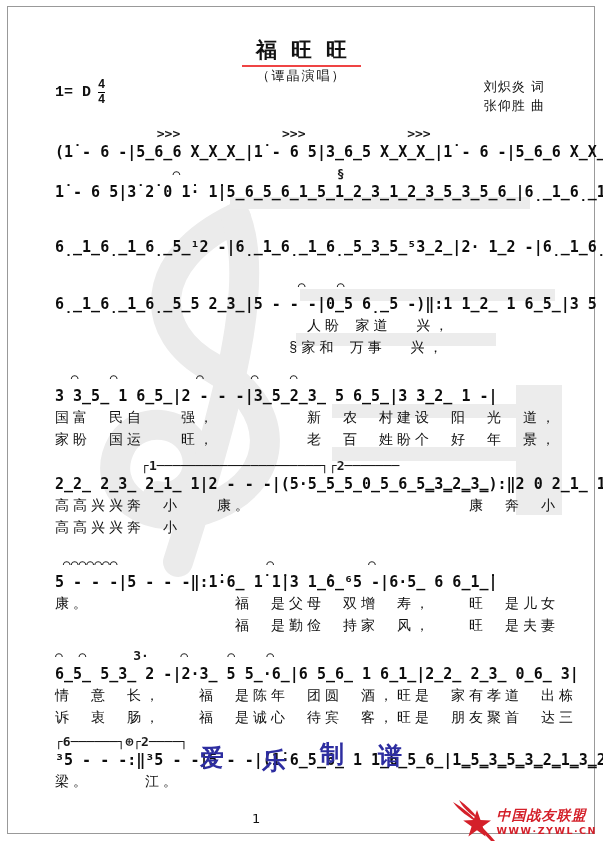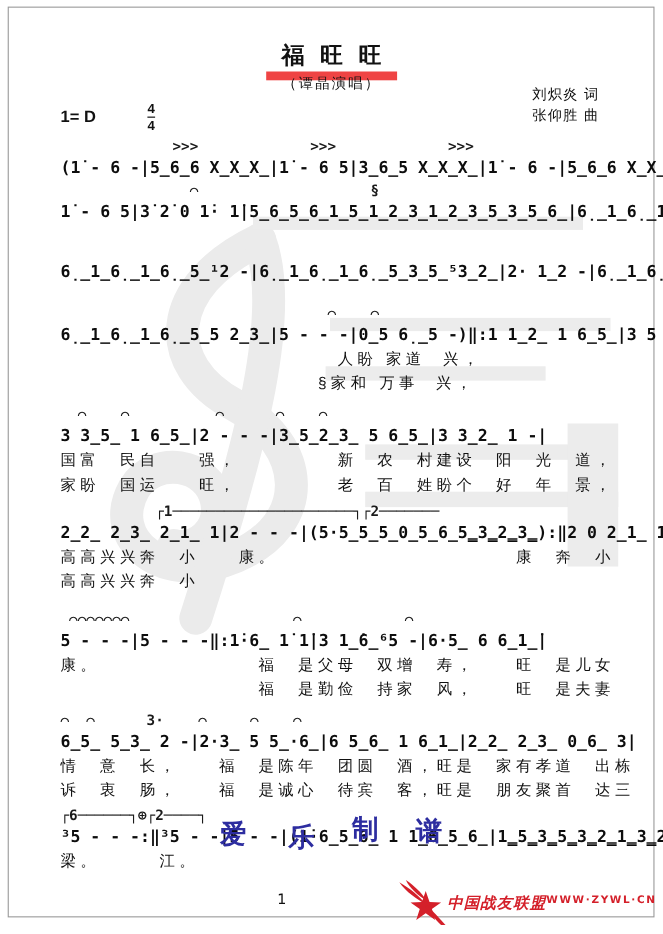--- a/index.html
+++ b/index.html
@@ -10,42 +10,42 @@
   .border-frame{position:absolute;left:7px;top:6px;width:586px;height:826px;
     border:1px solid #999;z-index:0;}
   
   .clef-wm{position:absolute;left:28px;top:200px;z-index:0;}
   .artifact{position:absolute;background:#ececec;z-index:0;}
   .blue-wm{position:absolute;z-index:3;font-size:24px;font-weight:bold;
     font-family:"DejaVu Serif","Liberation Serif",serif;color:#2d2da0;}
   
   .title-row{position:absolute;top:36px;left:0;right:0;text-align:center;z-index:2;}
   .title-row span{font-family:"DejaVu Serif","Liberation Serif",serif;font-size:21px;font-weight:bold;
-    letter-spacing:14px;padding:0 0 3px 14px;border-bottom:8px solid #ef4444;}
+    letter-spacing:14px;padding:0 0 3px 14px;border-bottom:2px solid #ef4444;}
   .subtitle{position:absolute;top:67px;left:0;right:0;text-align:center;font-size:13px;
     font-family:"DejaVu Serif","Liberation Serif",serif;letter-spacing:2px;z-index:2;}
   .credits{position:absolute;top:77px;right:58px;font-size:13px;line-height:19px;
     font-family:"DejaVu Serif","Liberation Serif",serif;letter-spacing:1px;text-align:left;z-index:2;}
-  .keysig{position:absolute;top:93px;left:55px;font-size:15px;font-weight:bold;
-    font-family:Liberation Sans, sans-serif;z-index:2;display:flex;align-items:center;gap:40px;}
+  .keysig{position:absolute;top:79px;left:55px;font-size:15px;font-weight:bold;
+    font-family:Liberation Mono, monospace;z-index:2;display:flex;align-items:center;}
   .meter{display:inline-flex;flex-direction:column;align-items:center;font-size:12px;
     line-height:1.05;margin-left:7px;font-weight:bold;}
   .meter .den{border-top:1.5px solid #000;padding-top:1px;}
   
   .sys{position:absolute;left:55px;width:520px;z-index:2;}
   .marks{font-family:"DejaVu Sans Mono","Liberation Mono",monospace;font-size:13px;
     line-height:15px;height:15px;white-space:pre;font-weight:bold;color:#1a1a1a;}
   .notes{font-family:"DejaVu Sans Mono","Liberation Mono",monospace;font-size:15px;
     line-height:22px;height:22px;white-space:pre;font-weight:bold;color:#0d0d0d;}
-  .lyr{font-family:Liberation Sans, sans-serif;font-size:14px;
+  .lyr{font-family:Liberation Mono, monospace;font-size:14px;
     line-height:22px;height:22px;white-space:pre;letter-spacing:4px;color:#111;}
   
   .pagenum{position:absolute;top:811px;left:252px;font-size:13px;z-index:2;}
   .logo{position:absolute;right:6px;bottom:3px;display:flex;align-items:center;z-index:5;}
-  .logo-text{display:flex;flex-direction:row;line-height:1.25;}
+  .logo-text{display:flex;flex-direction:column;line-height:1.25;}
   .logo-org{font-size:14px;font-weight:bold;font-style:italic;
     font-family:"DejaVu Serif","Liberation Serif",serif;color:#d4202a;letter-spacing:1px;}
   .logo-url{font-size:9.5px;font-weight:bold;color:#d4202a;letter-spacing:1.5px;}
 </style>
 </head>
 <body>
 
 <div class="border-frame"></div>
 
 <div class="clef-wm">

